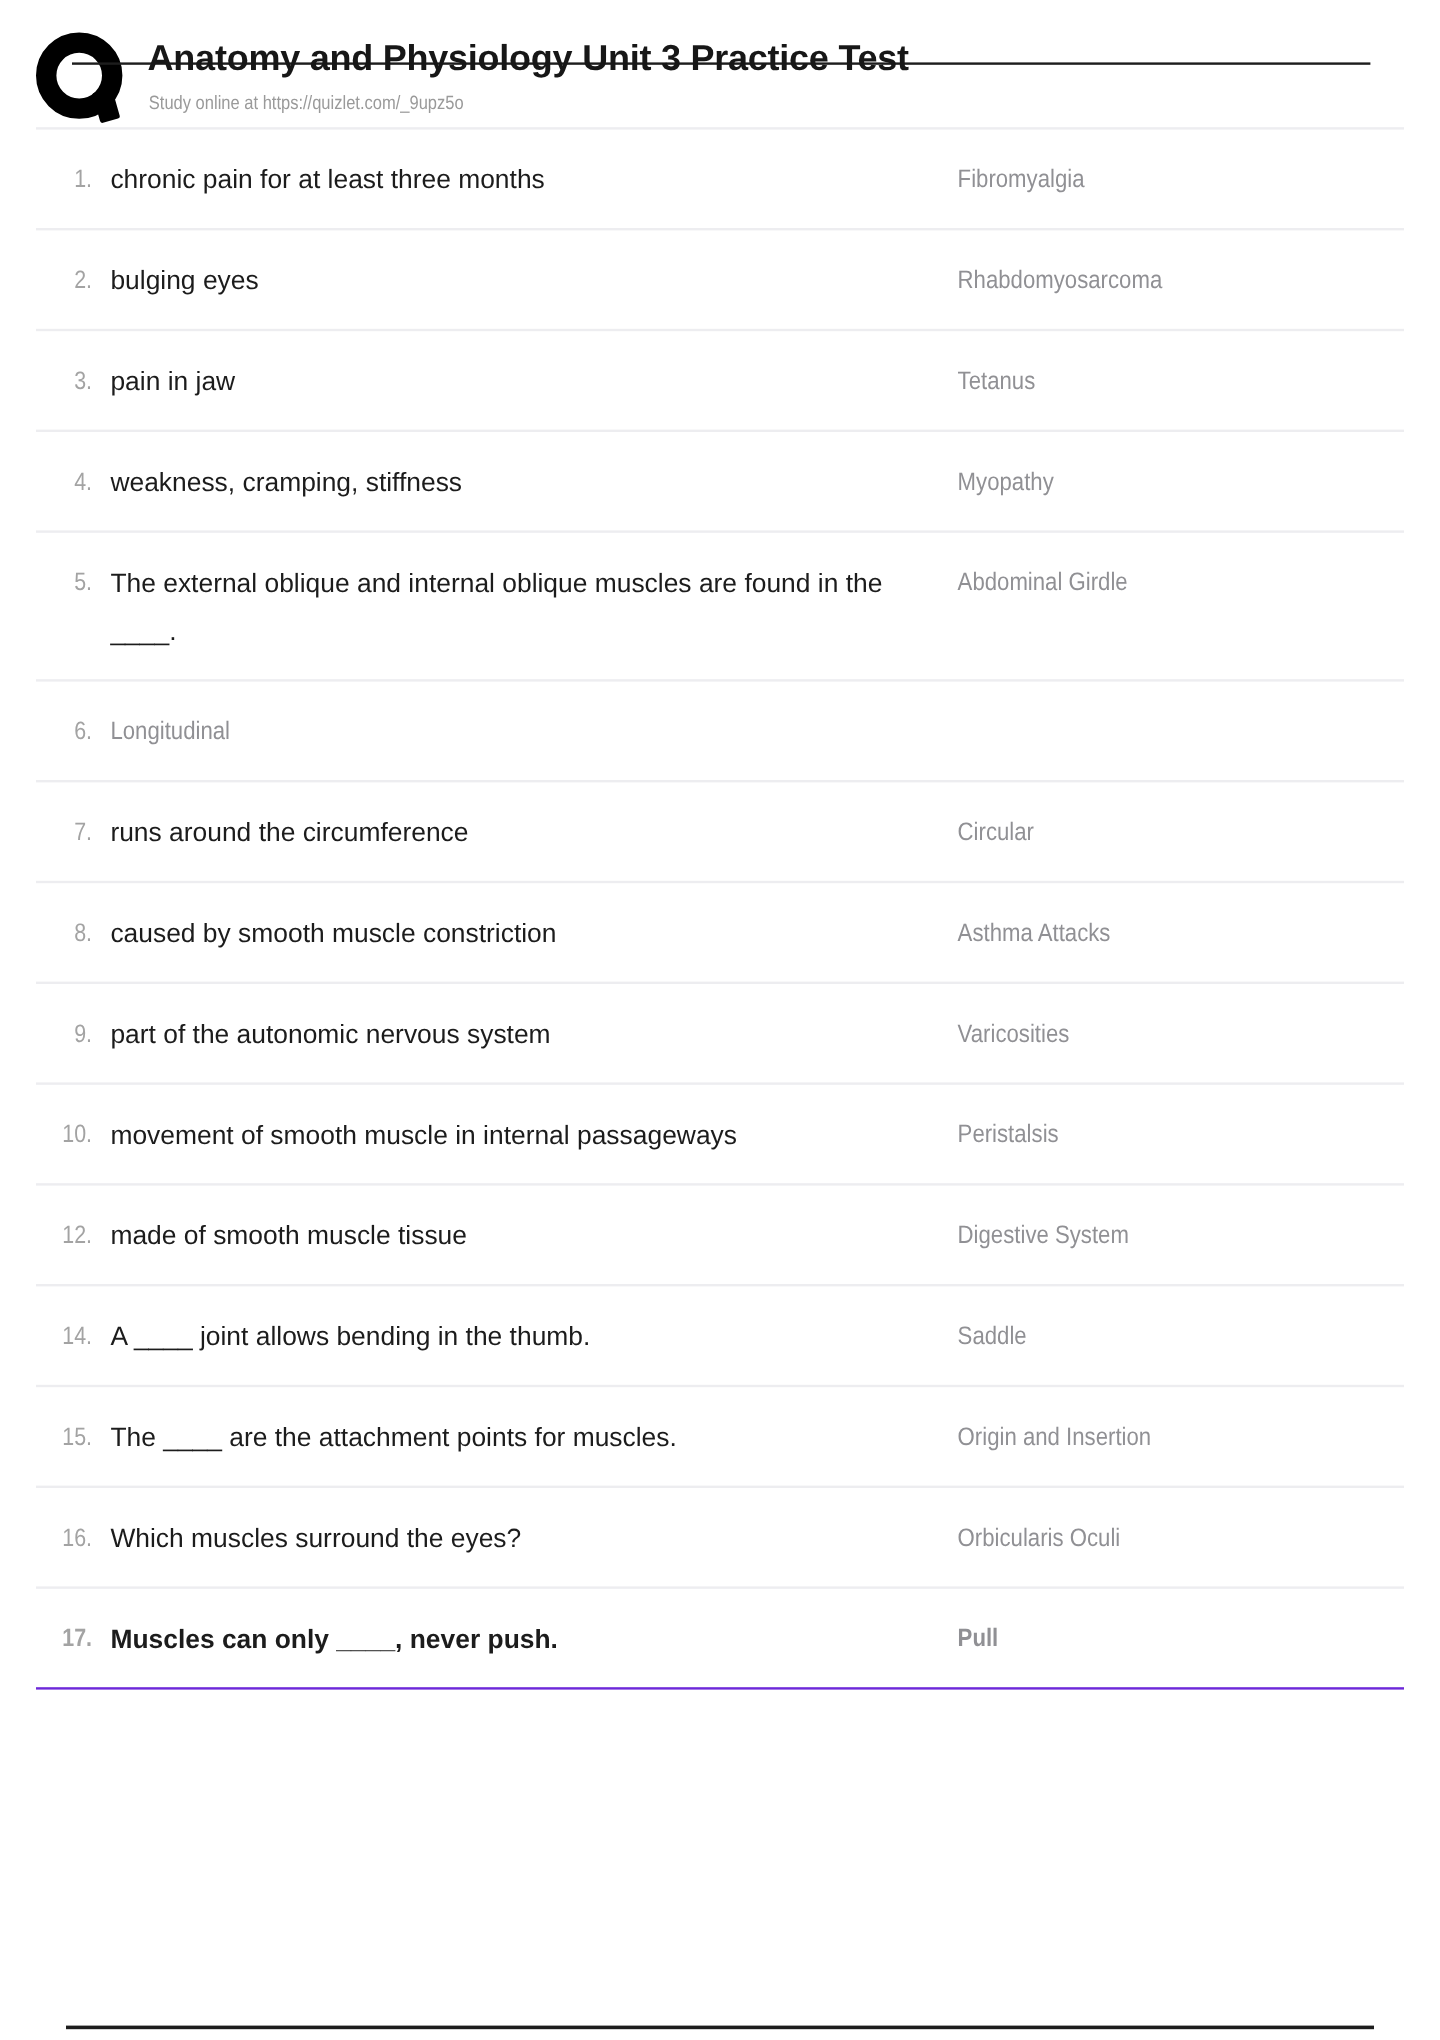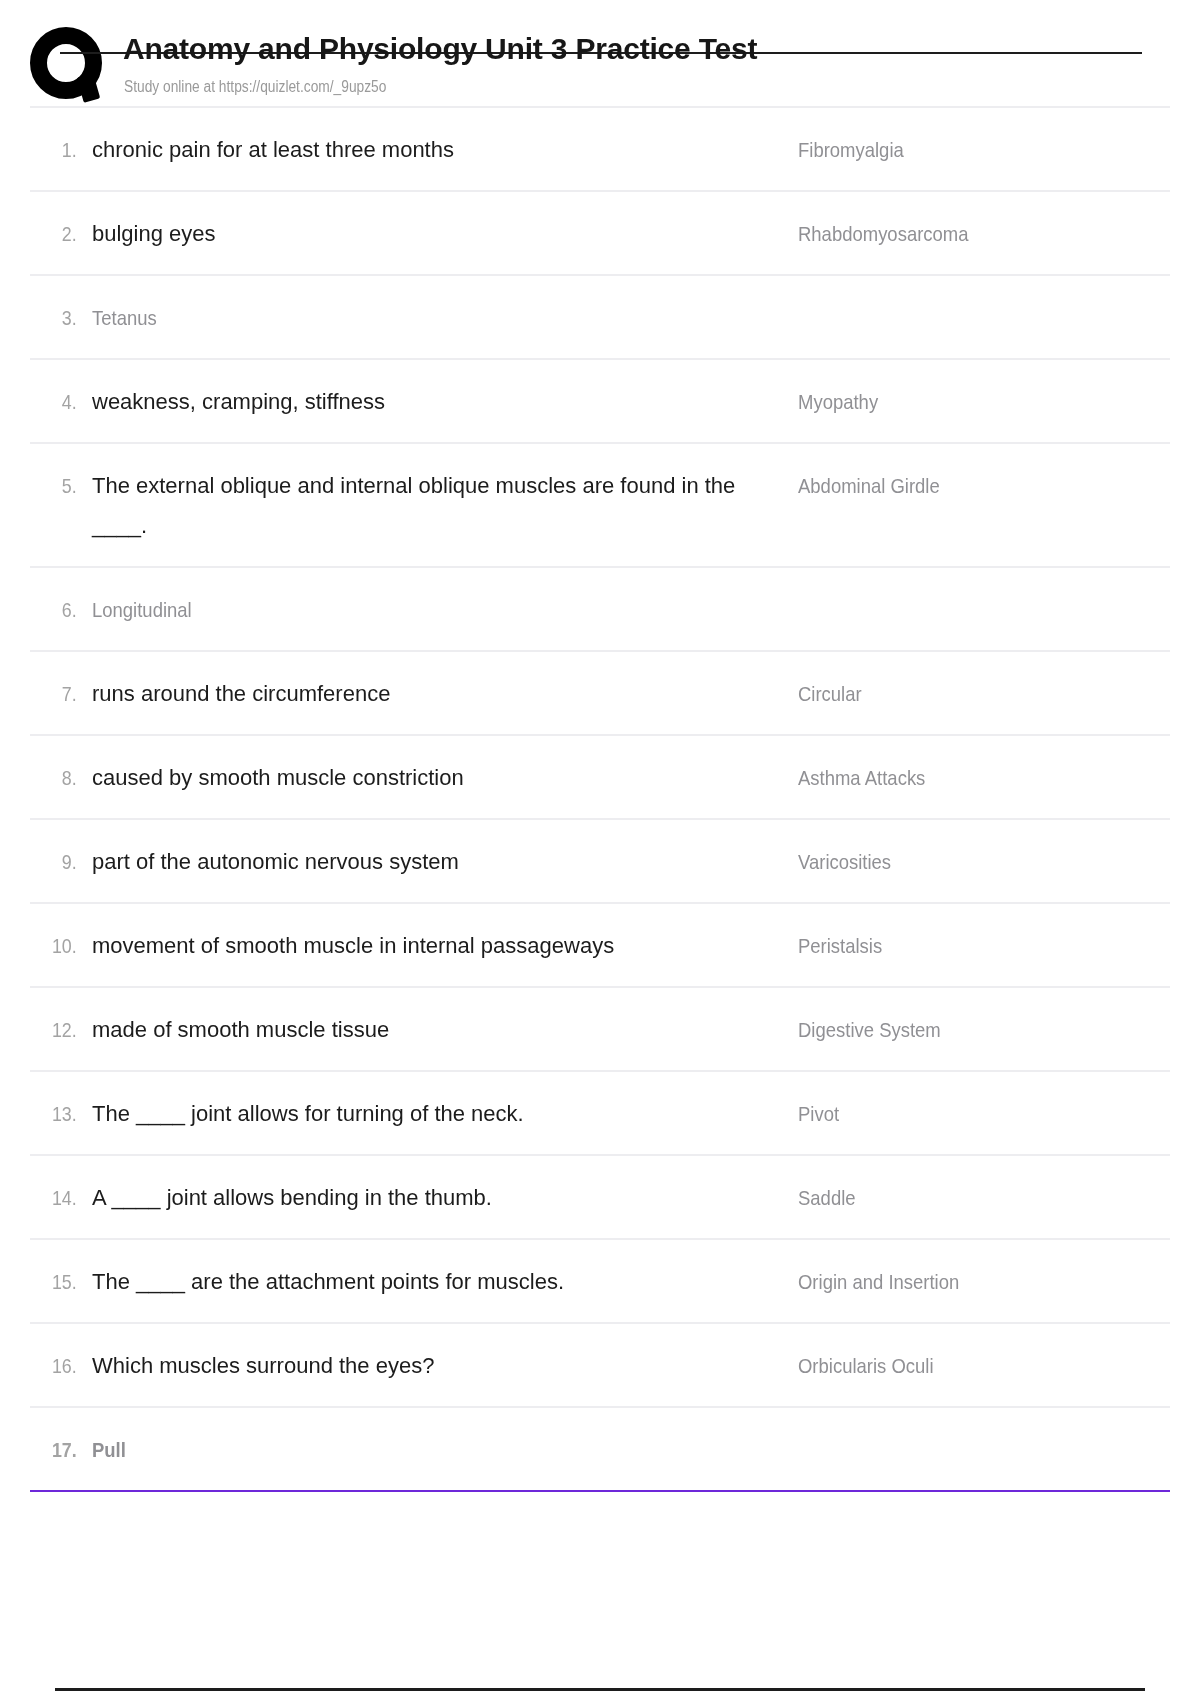--- a/index.html
+++ b/index.html
@@ -191,20 +191,21 @@
         <div class="row-term">chronic pain for at least three months</div>
         <div class="row-def">Fibromyalgia</div>
       </div>
       <div class="row">
         <div class="row-num">2.</div>
         <div class="row-term">bulging eyes</div>
         <div class="row-def">Rhabdomyosarcoma</div>
       </div>
       <div class="row">
         <div class="row-num">3.</div>
+        <div class="row-term">pain in jaw</div>
         <div class="row-def">Tetanus</div>
       </div>
       <div class="row">
         <div class="row-num">4.</div>
         <div class="row-term">weakness, cramping, stiffness</div>
         <div class="row-def">Myopathy</div>
       </div>
       <div class="row">
         <div class="row-num">5.</div>
         <div class="row-term">The external oblique and internal oblique muscles are found in the ____.</div>
@@ -233,40 +234,36 @@
         <div class="row-num">10.</div>
         <div class="row-term">movement of smooth muscle in internal passageways</div>
         <div class="row-def">Peristalsis</div>
       </div>
       <div class="row">
         <div class="row-num">12.</div>
         <div class="row-term">made of smooth muscle tissue</div>
         <div class="row-def">Digestive System</div>
       </div>
       <div class="row">
-        <div class="row-num">13.</div>
-        <div class="row-term">The ____ joint allows for turning of the neck.</div>
-        <div class="row-def">Pivot</div>
-      </div>
-      <div class="row">
         <div class="row-num">14.</div>
         <div class="row-term">A ____ joint allows bending in the thumb.</div>
         <div class="row-def">Saddle</div>
       </div>
       <div class="row">
         <div class="row-num">15.</div>
         <div class="row-term">The ____ are the attachment points for muscles.</div>
         <div class="row-def">Origin and Insertion</div>
       </div>
       <div class="row">
         <div class="row-num">16.</div>
         <div class="row-term">Which muscles surround the eyes?</div>
         <div class="row-def">Orbicularis Oculi</div>
       </div>
       <div class="row last">
         <div class="row-num">17.</div>
+        <div class="row-term">Muscles can only ____, never push.</div>
         <div class="row-def">Pull</div>
       </div>
     </div>
 
   <div class="bottom-rule"></div>
 
 </div>
 
 </body></html>

